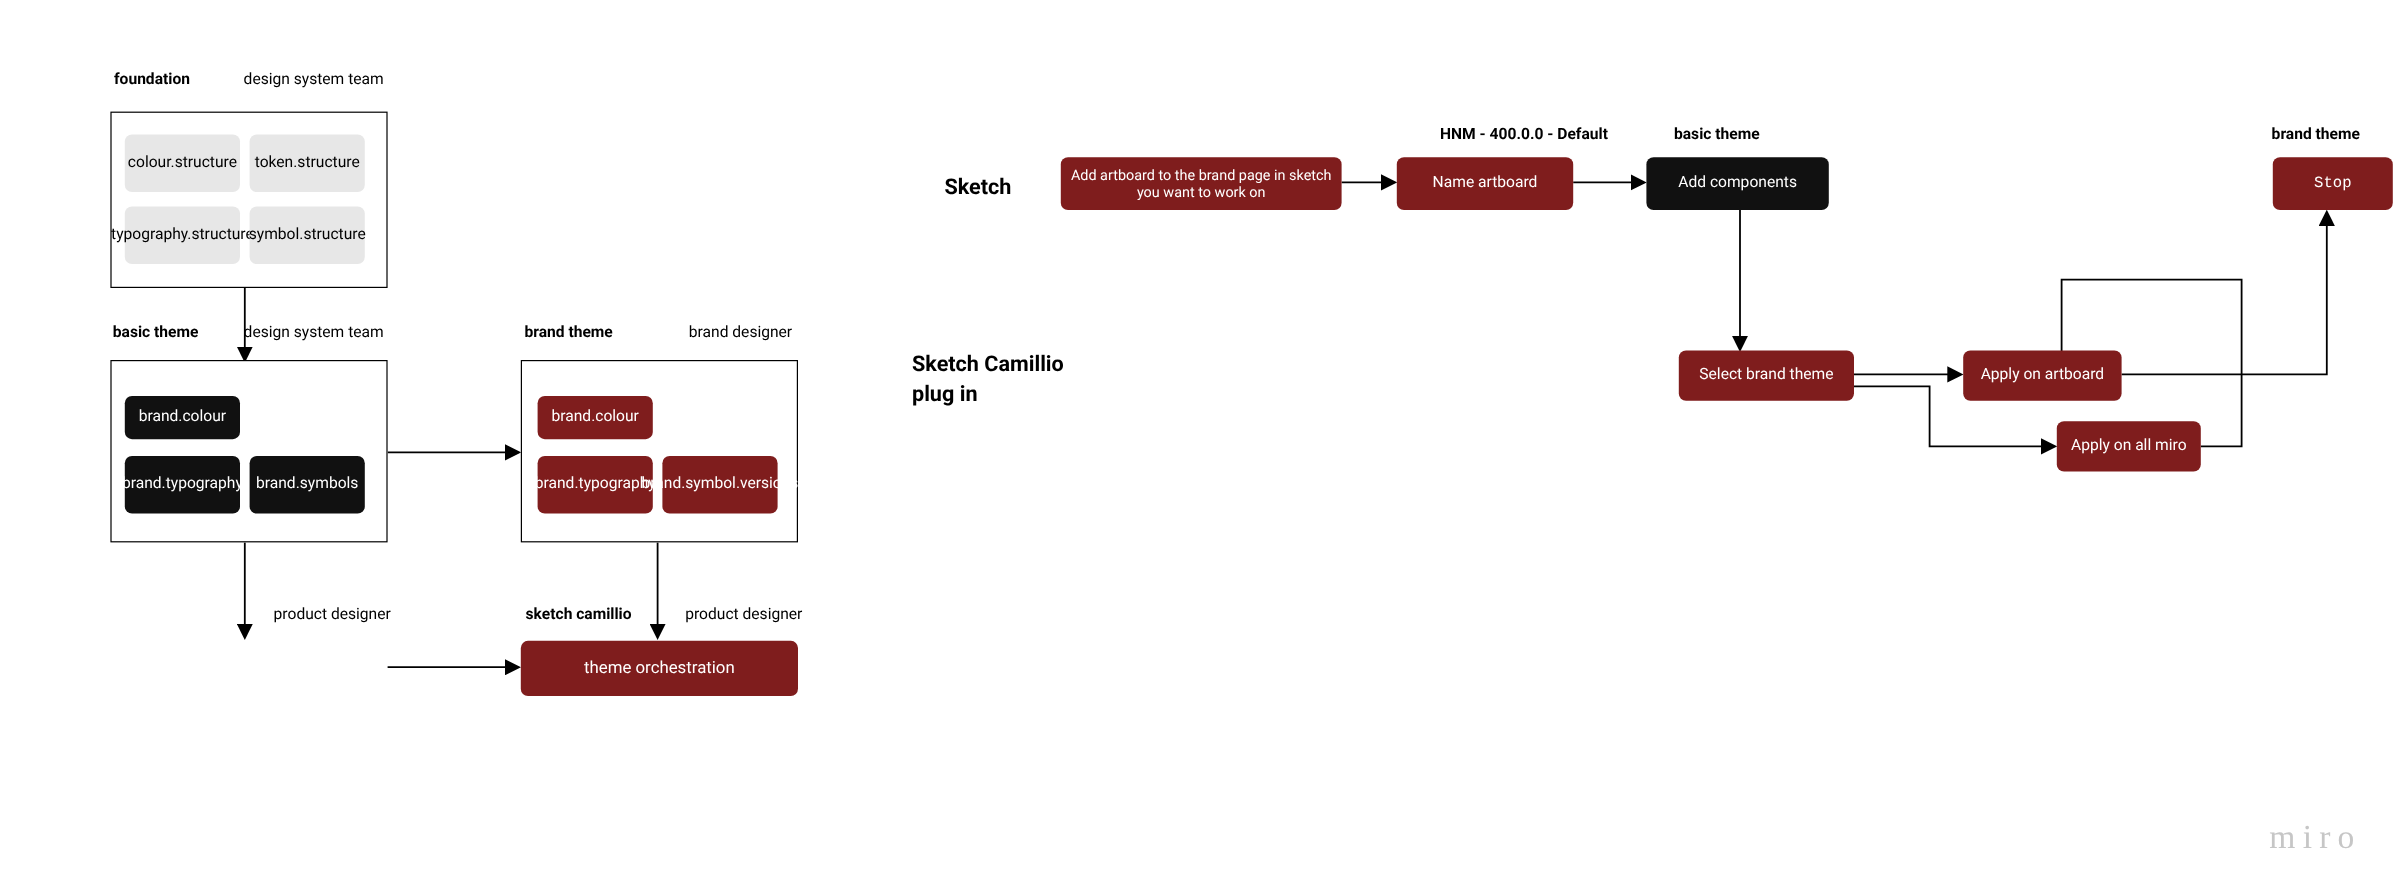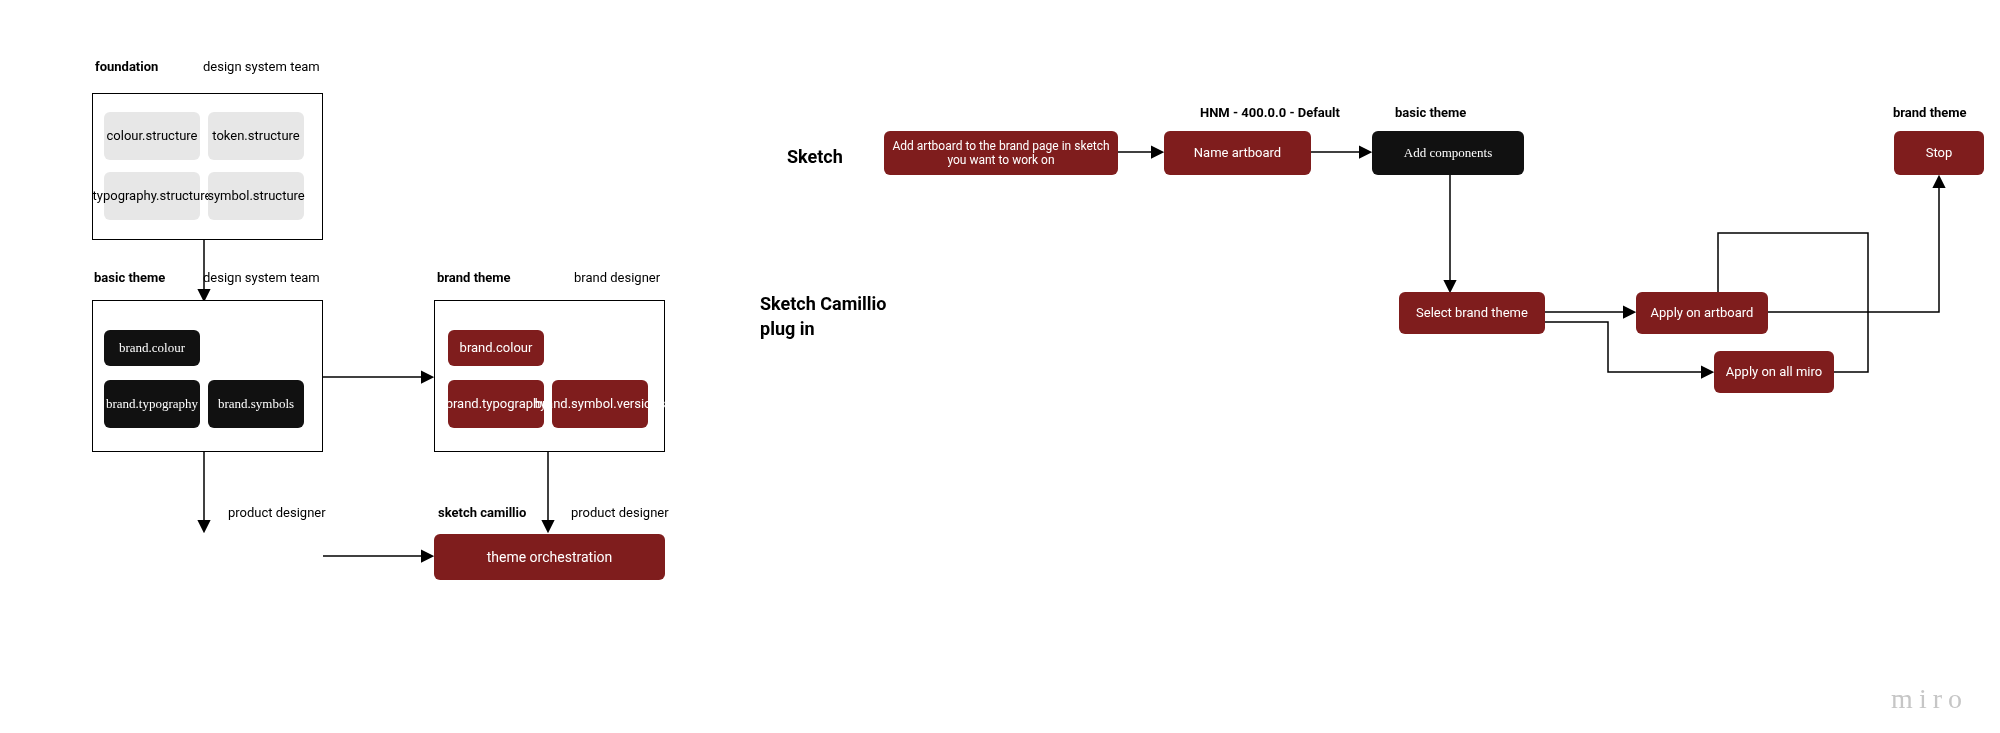--- a/index.html
+++ b/index.html
@@ -33,21 +33,21 @@
     display: flex;
     align-items: center;
     justify-content: center;
     text-align: center;
     font-size: 13px;
     line-height: 1.2;
     padding: 4px 6px;
     box-sizing: border-box;
   }
   .pill.gray  { background: #e7e7e7; color: #000; }
-  .pill.black { background: #111111; color: #fff; font-family: Liberation Serif, serif; }
+  .pill.black { background: #111111; color: #fff; }
   .pill.blue  { background: #7f1d1d; color: #fff; }
   .watermark {
     position: absolute;
     right: 32px;
     bottom: 18px;
     font-family: Georgia, "Times New Roman", serif;
     font-size: 28px;
     letter-spacing: 6px;
     color: #c6c6c6;
     font-weight: 300;
@@ -144,16 +144,16 @@
   <div class="label bold" style="left:1200px; top:105px;">HNM - 400.0.0 - Default</div>
   <div class="label bold" style="left:1395px; top:105px;">basic theme</div>
   <div class="label bold" style="left:1893px; top:105px;">brand theme</div>
 
   <div class="pill blue" style="left:884px; top:131px; width:234px; height:44px; font-size:12px;">Add artboard to the brand page in sketch you want to work on</div>
   <div class="pill blue" style="left:1164px; top:131px; width:147px; height:44px;">Name artboard</div>
   <div class="pill black" style="left:1372px; top:131px; width:152px; height:44px;">Add components</div>
   <div class="pill blue" style="left:1399px; top:292px; width:146px; height:42px;">Select brand theme</div>
   <div class="pill blue" style="left:1636px; top:292px; width:132px; height:42px;">Apply on artboard</div>
   <div class="pill blue" style="left:1714px; top:351px; width:120px; height:42px;">Apply on all miro</div>
-  <div class="pill blue" style="left:1894px; top:131px; width:90px; height:44px;">Stop</div>
+  <div class="pill blue" style="left:1894px; top:131px; width:100px; height:44px;font-family:Liberation Mono, monospace;">Stop</div>
 
   <div class="watermark">miro</div>
 </div>
 
 </body></html>

